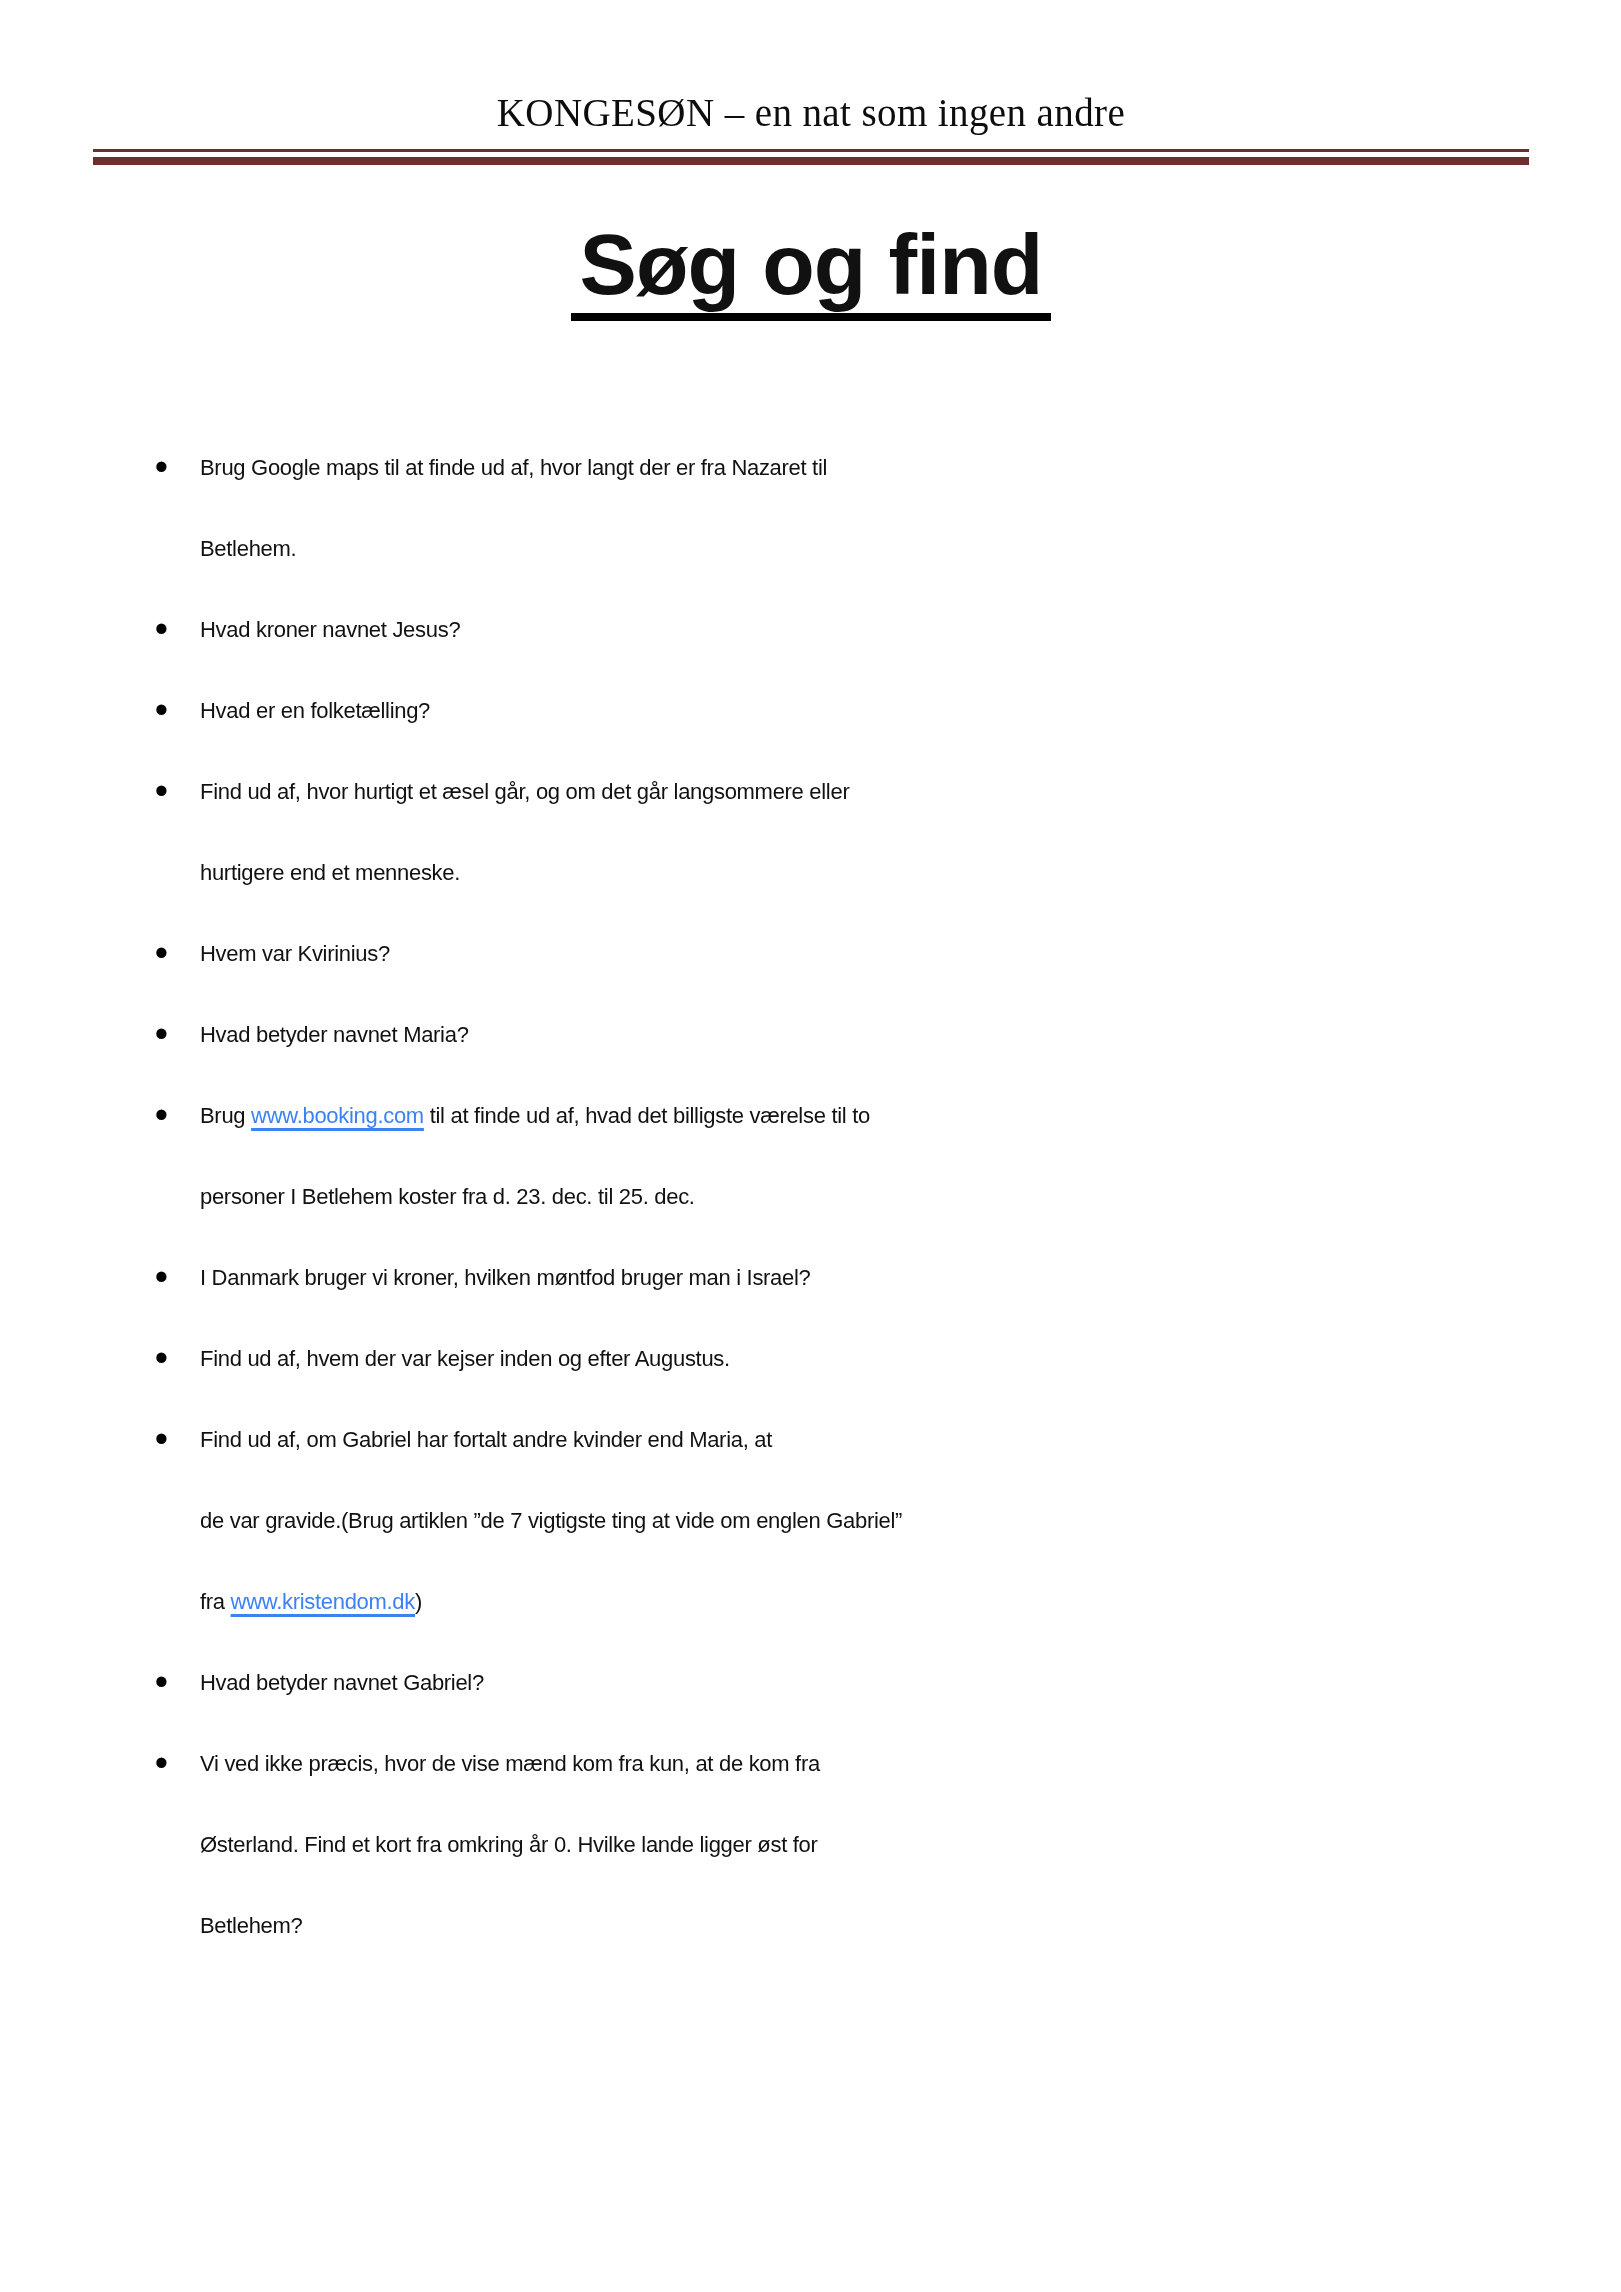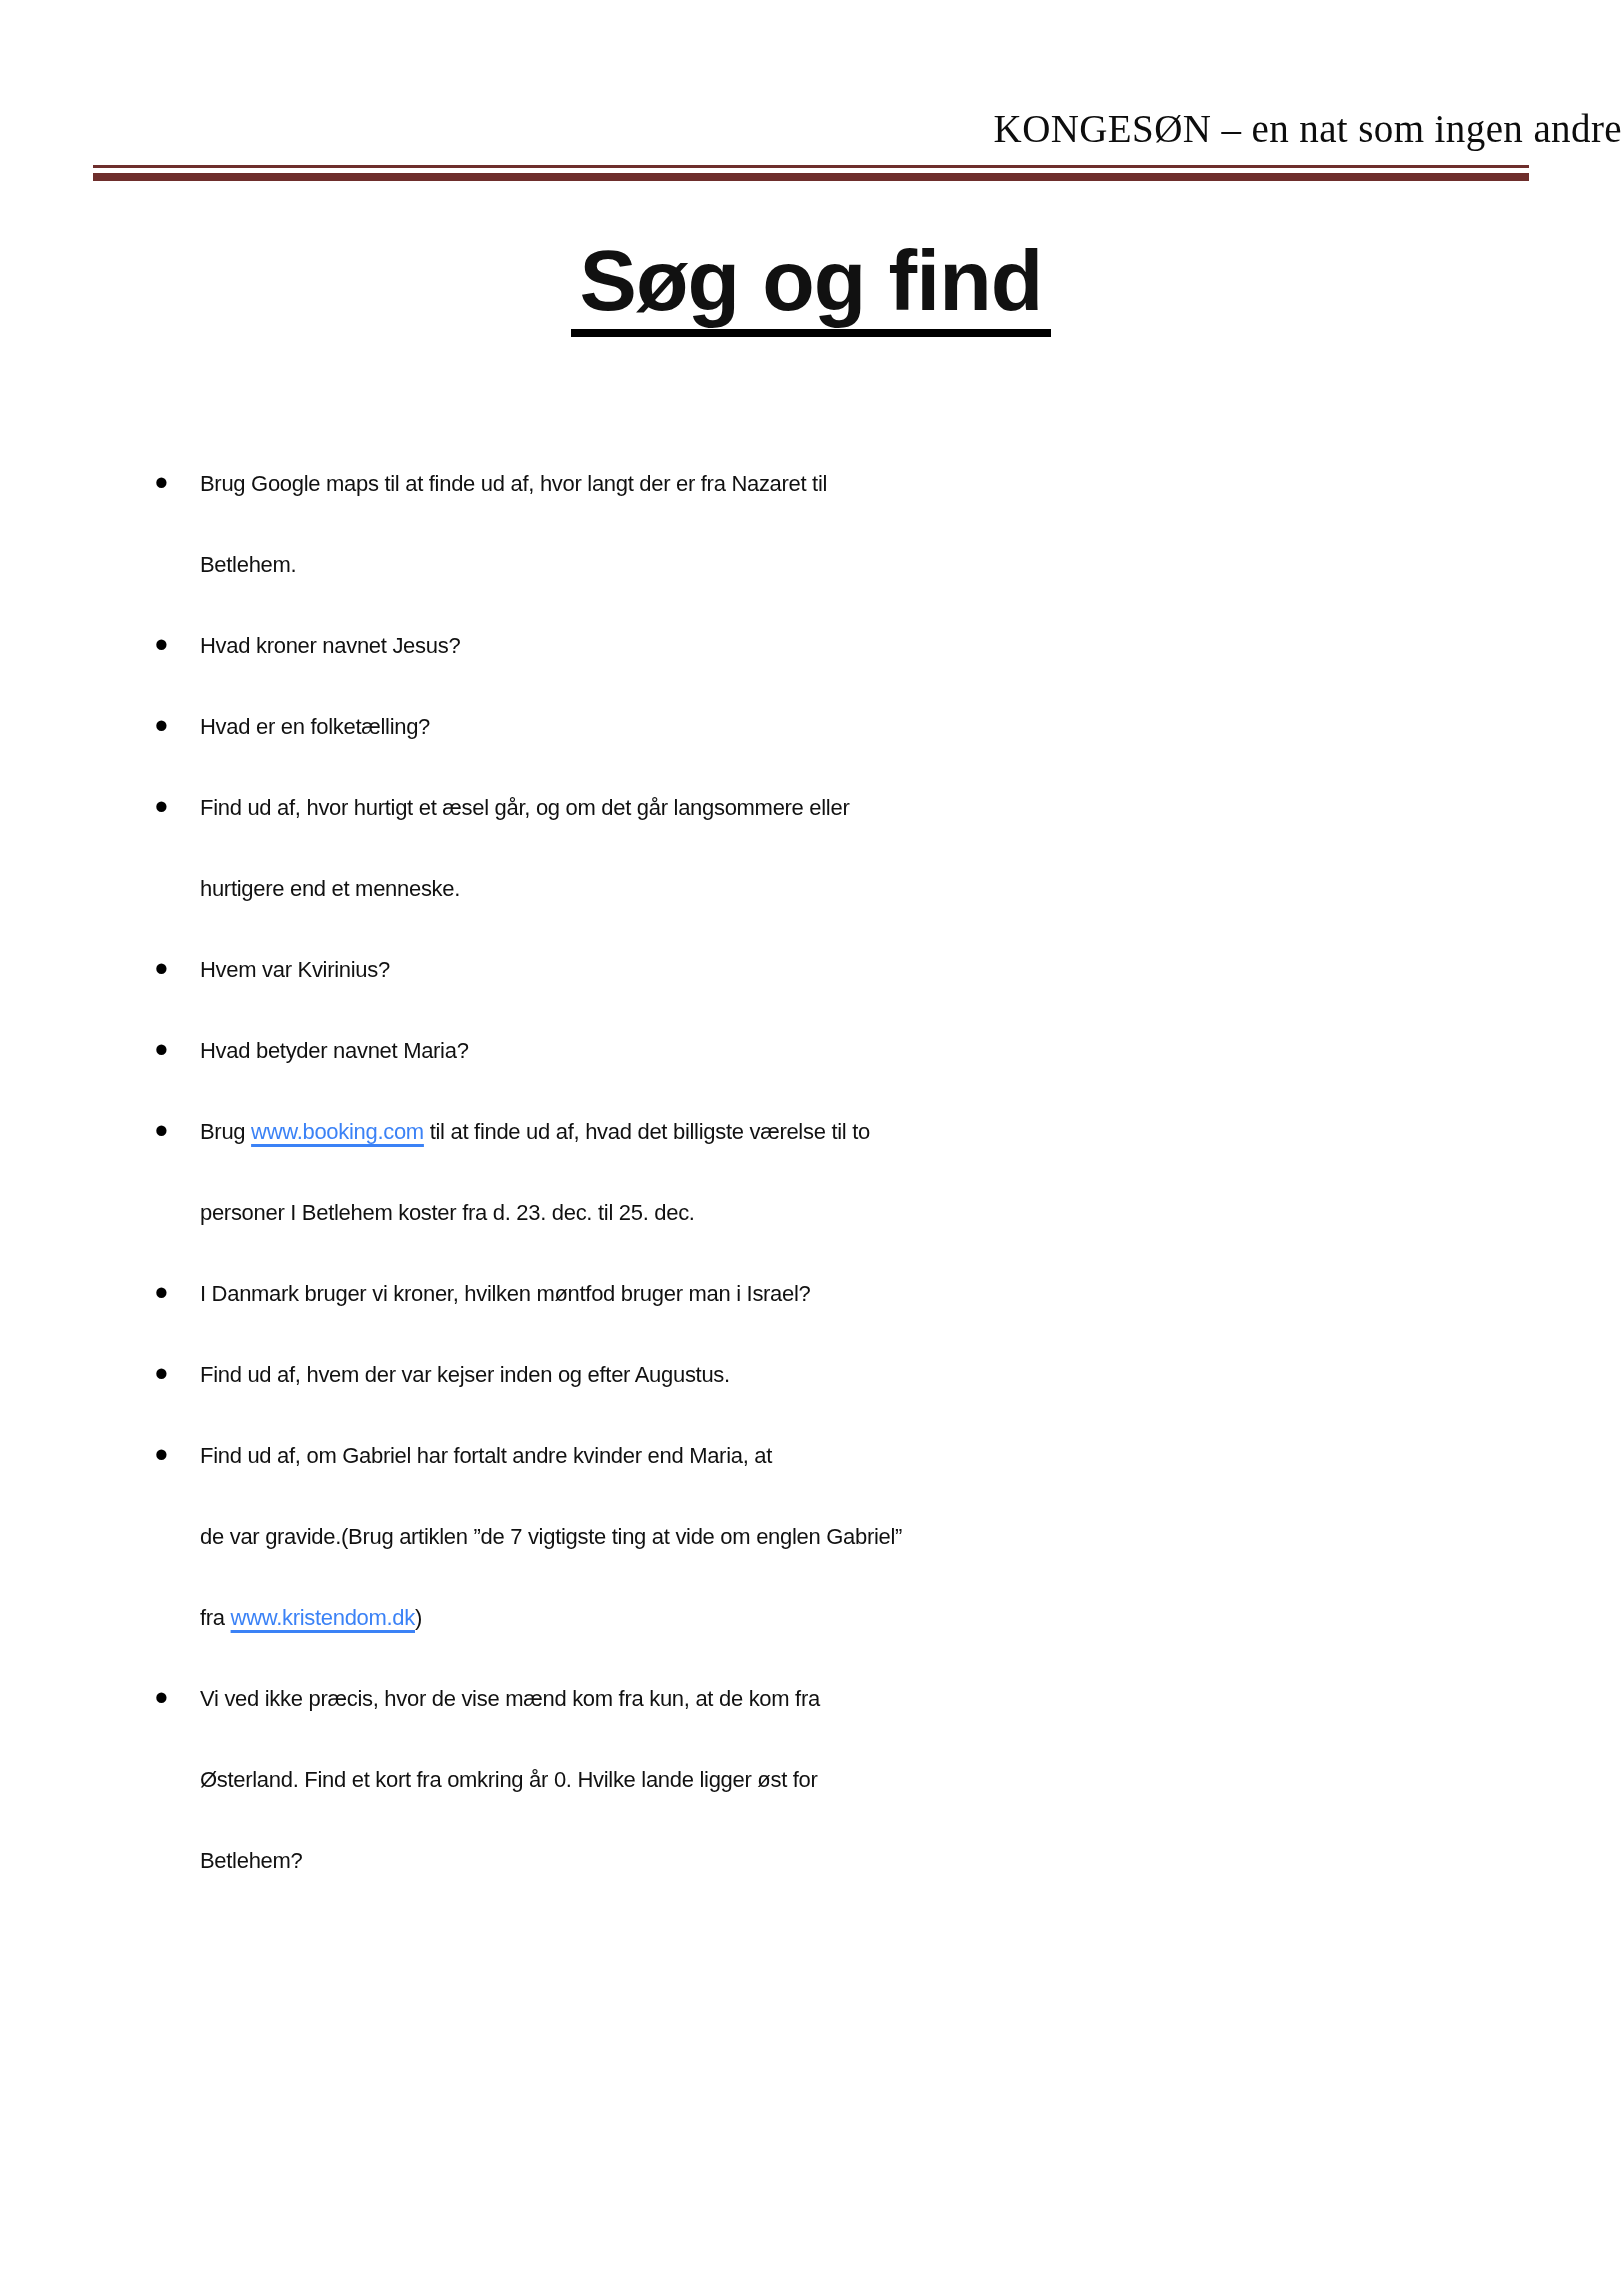--- a/index.html
+++ b/index.html
@@ -9,22 +9,21 @@
     height: 2293px;
     position: relative;
     font-family: "Liberation Sans", sans-serif;
     color: #111111;
     overflow: hidden;
   }
 
   
   .page-header {
     padding-top: 90px;
-    text-align: right;
-    margin-top: 16px;
+    text-align: center;
   }
   .page-header .header-text {
     font-family: "Liberation Serif", serif;
     font-size: 39px;
     line-height: 45px;
     color: #0d0d0d;
     letter-spacing: 0.4px;
   }
   .header-rule {
     margin: 14.3px 93px 0 93px;
@@ -103,17 +102,18 @@
 hurtigere end et menneske.</span></li>
     <li><span>Hvem var Kvirinius?</span></li>
     <li><span>Hvad betyder navnet Maria?</span></li>
     <li><span>Brug </span><a href="#" class="doclink">www.booking.com</a><span> til at finde ud af, hvad det billigste værelse til to
 personer I Betlehem koster fra d. 23. dec. til 25. dec.</span></li>
     <li><span>I Danmark bruger vi kroner, hvilken møntfod bruger man i Israel?</span></li>
     <li><span>Find ud af, hvem der var kejser inden og efter Augustus.</span></li>
     <li><span>Find ud af, om Gabriel har fortalt andre kvinder end Maria, at
 de var gravide.(Brug artiklen ”de 7 vigtigste ting at vide om englen Gabriel”
 fra </span><a href="#" class="doclink">www.kristendom.dk</a><span>)</span></li>
+    <li><span>Hvad betyder navnet Gabriel?</span></li>
     <li><span>Vi ved ikke præcis, hvor de vise mænd kom fra kun, at de kom fra
 Østerland. Find et kort fra omkring år 0. Hvilke lande ligger øst for
 Betlehem?</span></li>
   </ul>
 
 
 </body></html>

